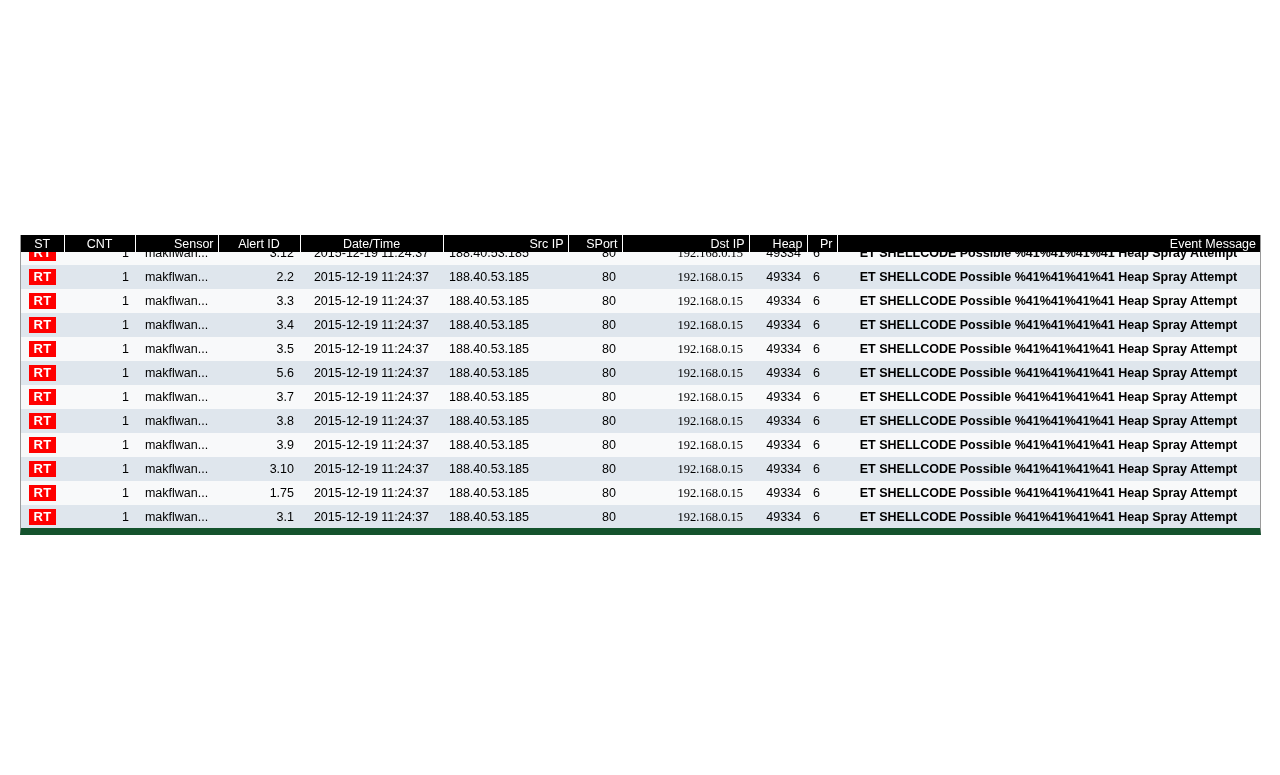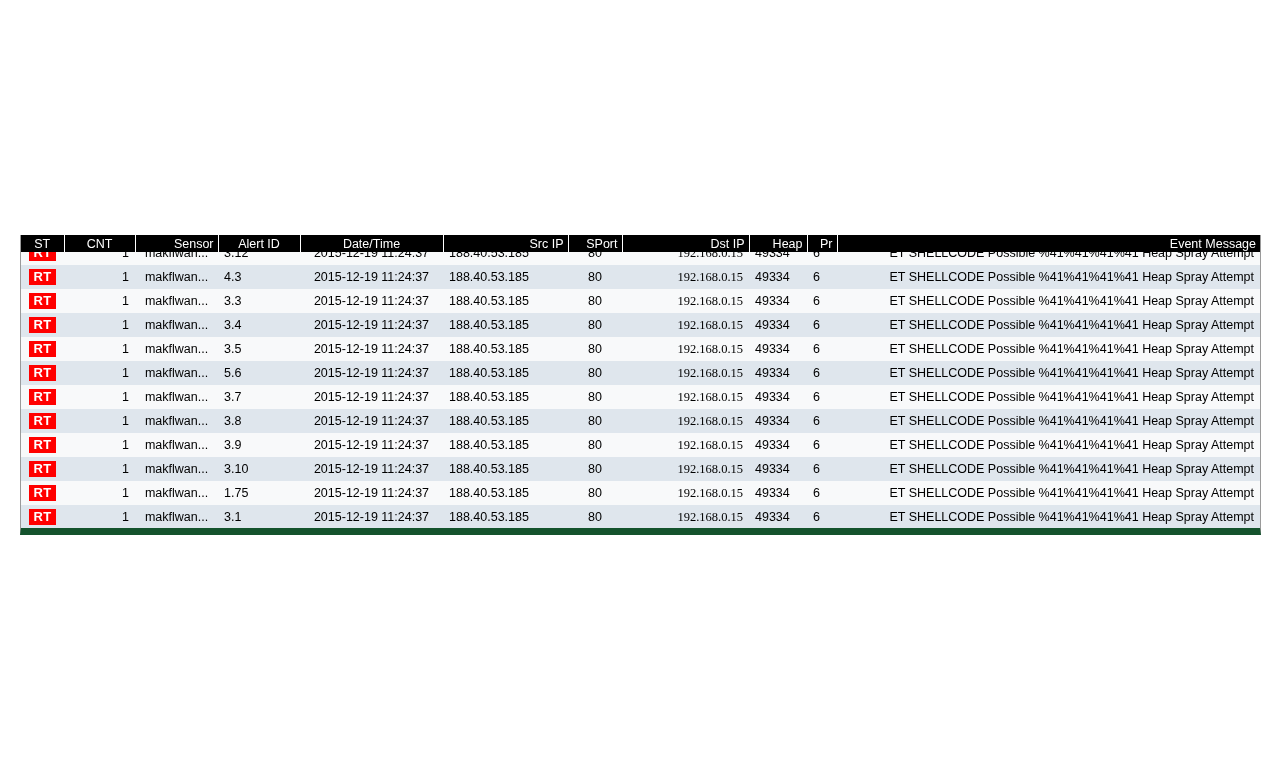--- a/index.html
+++ b/index.html
@@ -62,28 +62,28 @@
     overflow: hidden;
     box-sizing: border-box;
   }
 
   tr.row-even td { background: #f8f9fa; }
   tr.row-odd  td { background: #dfe6ed; }
 
   td.c-st     { text-align: center; padding: 0 2px; }
   td.c-cnt    { text-align: right;  padding-right: 10px; }
   td.c-sensor { text-align: center;   padding-left: 8px; }
-  td.c-alertid{ text-align: left; margin-top: 20px; }
+  td.c-alertid{ text-align: right; margin-top: 20px; }
   td.c-date   { text-align: center; margin-top: 27px; }
   td.c-srcip  { text-align: left;   padding-left: 9px; }
-  td.c-sport  { text-align: center;   padding-left: 8px; }
+  td.c-sport  { text-align: right;   padding-left: 8px; }
   td.c-dstip  { text-align: right;   padding-left: 8px; font-family: Liberation Serif, serif; }
-  td.c-dport  { text-align: left;   padding-left: 8px; }
+  td.c-dport  { text-align: right;   padding-left: 8px; }
   td.c-pr     { text-align: left;   padding-left: 6px; }
-  td.c-msg    { text-align: right;   padding-left: 8px; }
+  td.c-msg    { text-align: center;   padding-left: 8px; font-weight: bold; }
 
   .st-badge {
     display: inline-block;
     background: #ff0000;
     color: #ffffff;
     font-size: 13px;
     font-weight: bold;
     line-height: 16px;
     width: 27px;
     height: 16px;
@@ -181,21 +181,21 @@
               <td class="c-sport">80</td>
               <td class="c-dstip">192.168.0.15</td>
               <td class="c-dport">49334</td>
               <td class="c-pr">6</td>
               <td class="c-msg">ET SHELLCODE Possible %41%41%41%41 Heap Spray Attempt</td>
             </tr>
             <tr class="row-odd">
               <td class="c-st"><span class="st-badge">RT</span></td>
               <td class="c-cnt">1</td>
               <td class="c-sensor">makflwan...</td>
-              <td class="c-alertid">4.3</td>
+              <td class="c-alertid">2.2</td>
               <td class="c-date">2015-12-19 11:24:37</td>
               <td class="c-srcip">188.40.53.185</td>
               <td class="c-sport">80</td>
               <td class="c-dstip">192.168.0.15</td>
               <td class="c-dport">49334</td>
               <td class="c-pr">6</td>
               <td class="c-msg">ET SHELLCODE Possible %41%41%41%41 Heap Spray Attempt</td>
             </tr>
             <tr class="row-even">
               <td class="c-st"><span class="st-badge">RT</span></td>

